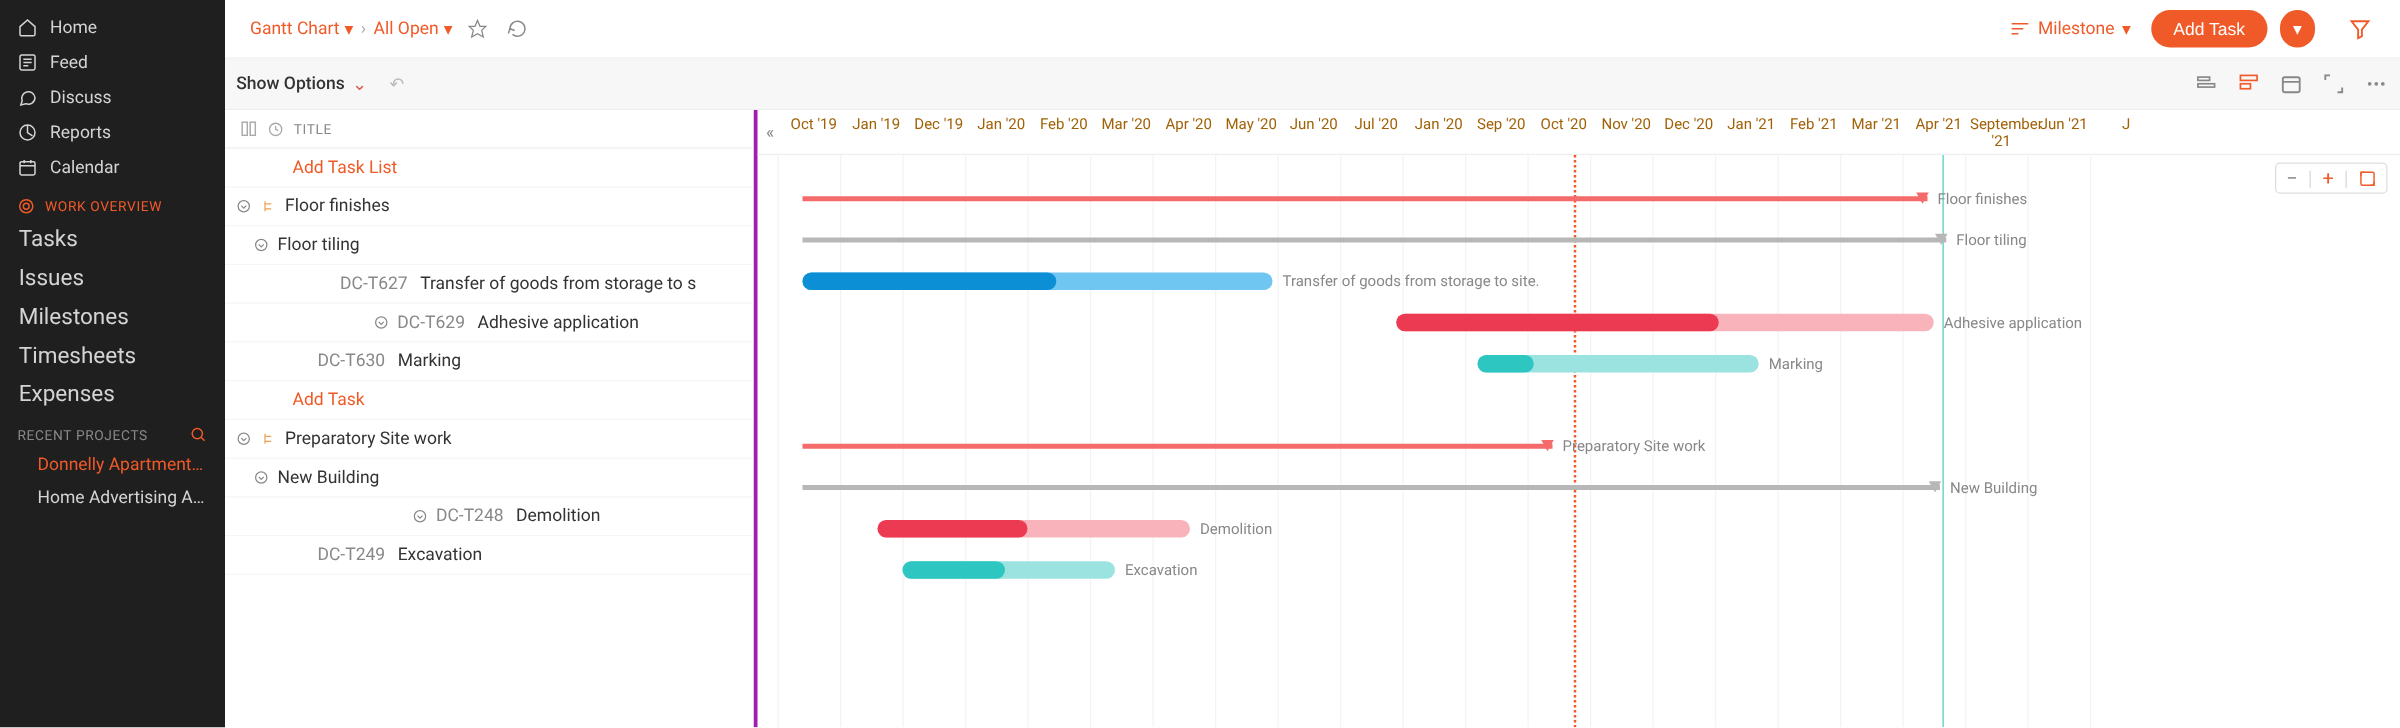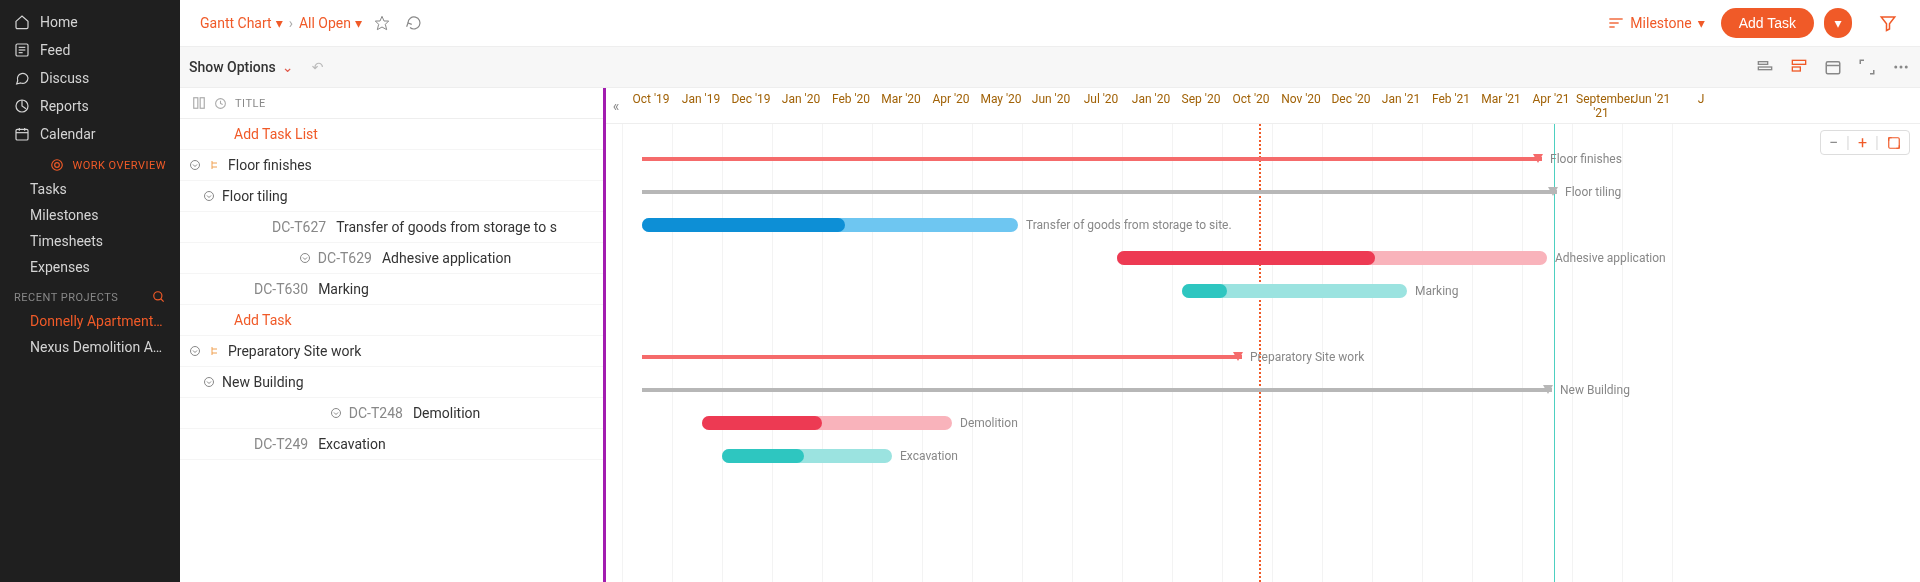--- a/index.html
+++ b/index.html
@@ -4,23 +4,23 @@
 <style>
 * { box-sizing: border-box; margin: 0; padding: 0; }
 body { font-family: -apple-system, BlinkMacSystemFont, "Segoe UI", Roboto, sans-serif; font-size: 14px; color: #333; background: #fff; overflow: hidden; }
 .app { display: flex; width: 1920px; height: 582px; }
 
 
 .sidebar { width: 180px; background: #1f1f1f; color: #d4d4d4; flex-shrink: 0; padding-top: 8px; }
 .sidebar-item { display: flex; align-items: center; padding: 6px 14px; gap: 10px; cursor: pointer; font-size: 14px; }
 .sidebar-item .sb-icon { width: 16px; height: 16px; display: flex; align-items: center; justify-content: center; }
 .sidebar-section { padding: 10px 14px 4px; font-size: 11px; letter-spacing: 0.5px; display: flex; align-items: center; gap: 8px; }
-.sidebar-section.work { color: #f05a28; justify-content: flex-end; }
+.sidebar-section.work { color: #f05a28; }
 .sidebar-section.recent { color: #888; justify-content: space-between; }
-.sidebar-sub { padding: 5px 14px 5px 30px; cursor: pointer; font-size: 14px; }
+.sidebar-sub { padding: 5px 14px 5px 15px; cursor: pointer; font-size: 18px; }
 .sidebar-project { padding: 5px 14px 5px 30px; cursor: pointer; font-size: 14px; white-space: nowrap; overflow: hidden; text-overflow: ellipsis; }
 .sidebar-project.active { color: #f05a28; }
 
 
 .main { flex: 1; display: flex; flex-direction: column; }
 
 
 .topbar { display: flex; align-items: center; padding: 8px 20px; border-bottom: 1px solid #eee; gap: 8px; }
 .breadcrumb { display: flex; align-items: center; gap: 6px; }
 .bc-link { color: #f05a28; cursor: pointer; display: flex; align-items: center; gap: 4px; }
@@ -140,36 +140,37 @@
       <span>
           <svg width="14" height="14" viewBox="0 0 24 24" fill="none" stroke="currentColor" stroke-width="2">
             <circle cx="12" cy="12" r="9"></circle>
             <circle cx="12" cy="12" r="4"></circle>
           </svg>
         </span>
       <span>WORK OVERVIEW</span>
     </div>
     <div id="sidebar-work">
         <div class="sidebar-sub">Tasks</div>
+        <div class="sidebar-sub">Issues</div>
         <div class="sidebar-sub">Milestones</div>
         <div class="sidebar-sub">Timesheets</div>
         <div class="sidebar-sub">Expenses</div>
       </div>
     <div class="sidebar-section recent">
       <span>RECENT PROJECTS</span>
       <span style="color:#f05a28;">
           <svg width="14" height="14" viewBox="0 0 24 24" fill="none" stroke="currentColor" stroke-width="2">
             <circle cx="10" cy="10" r="7"></circle>
             <line x1="20" y1="20" x2="15" y2="15"></line>
           </svg>
         </span>
     </div>
     <div id="sidebar-projects">
         <div class="sidebar-project active">Donnelly Apartments C</div>
-        <div class="sidebar-project">Nexus Demolition Agen</div>
+        <div class="sidebar-project">Home Advertising Agen</div>
       </div>
   </div>
 
   <div class="main">
 
     <div class="topbar">
       <div class="breadcrumb">
         <span class="bc-link">
           <span>Gantt Chart</span>
           <span>▾</span>

